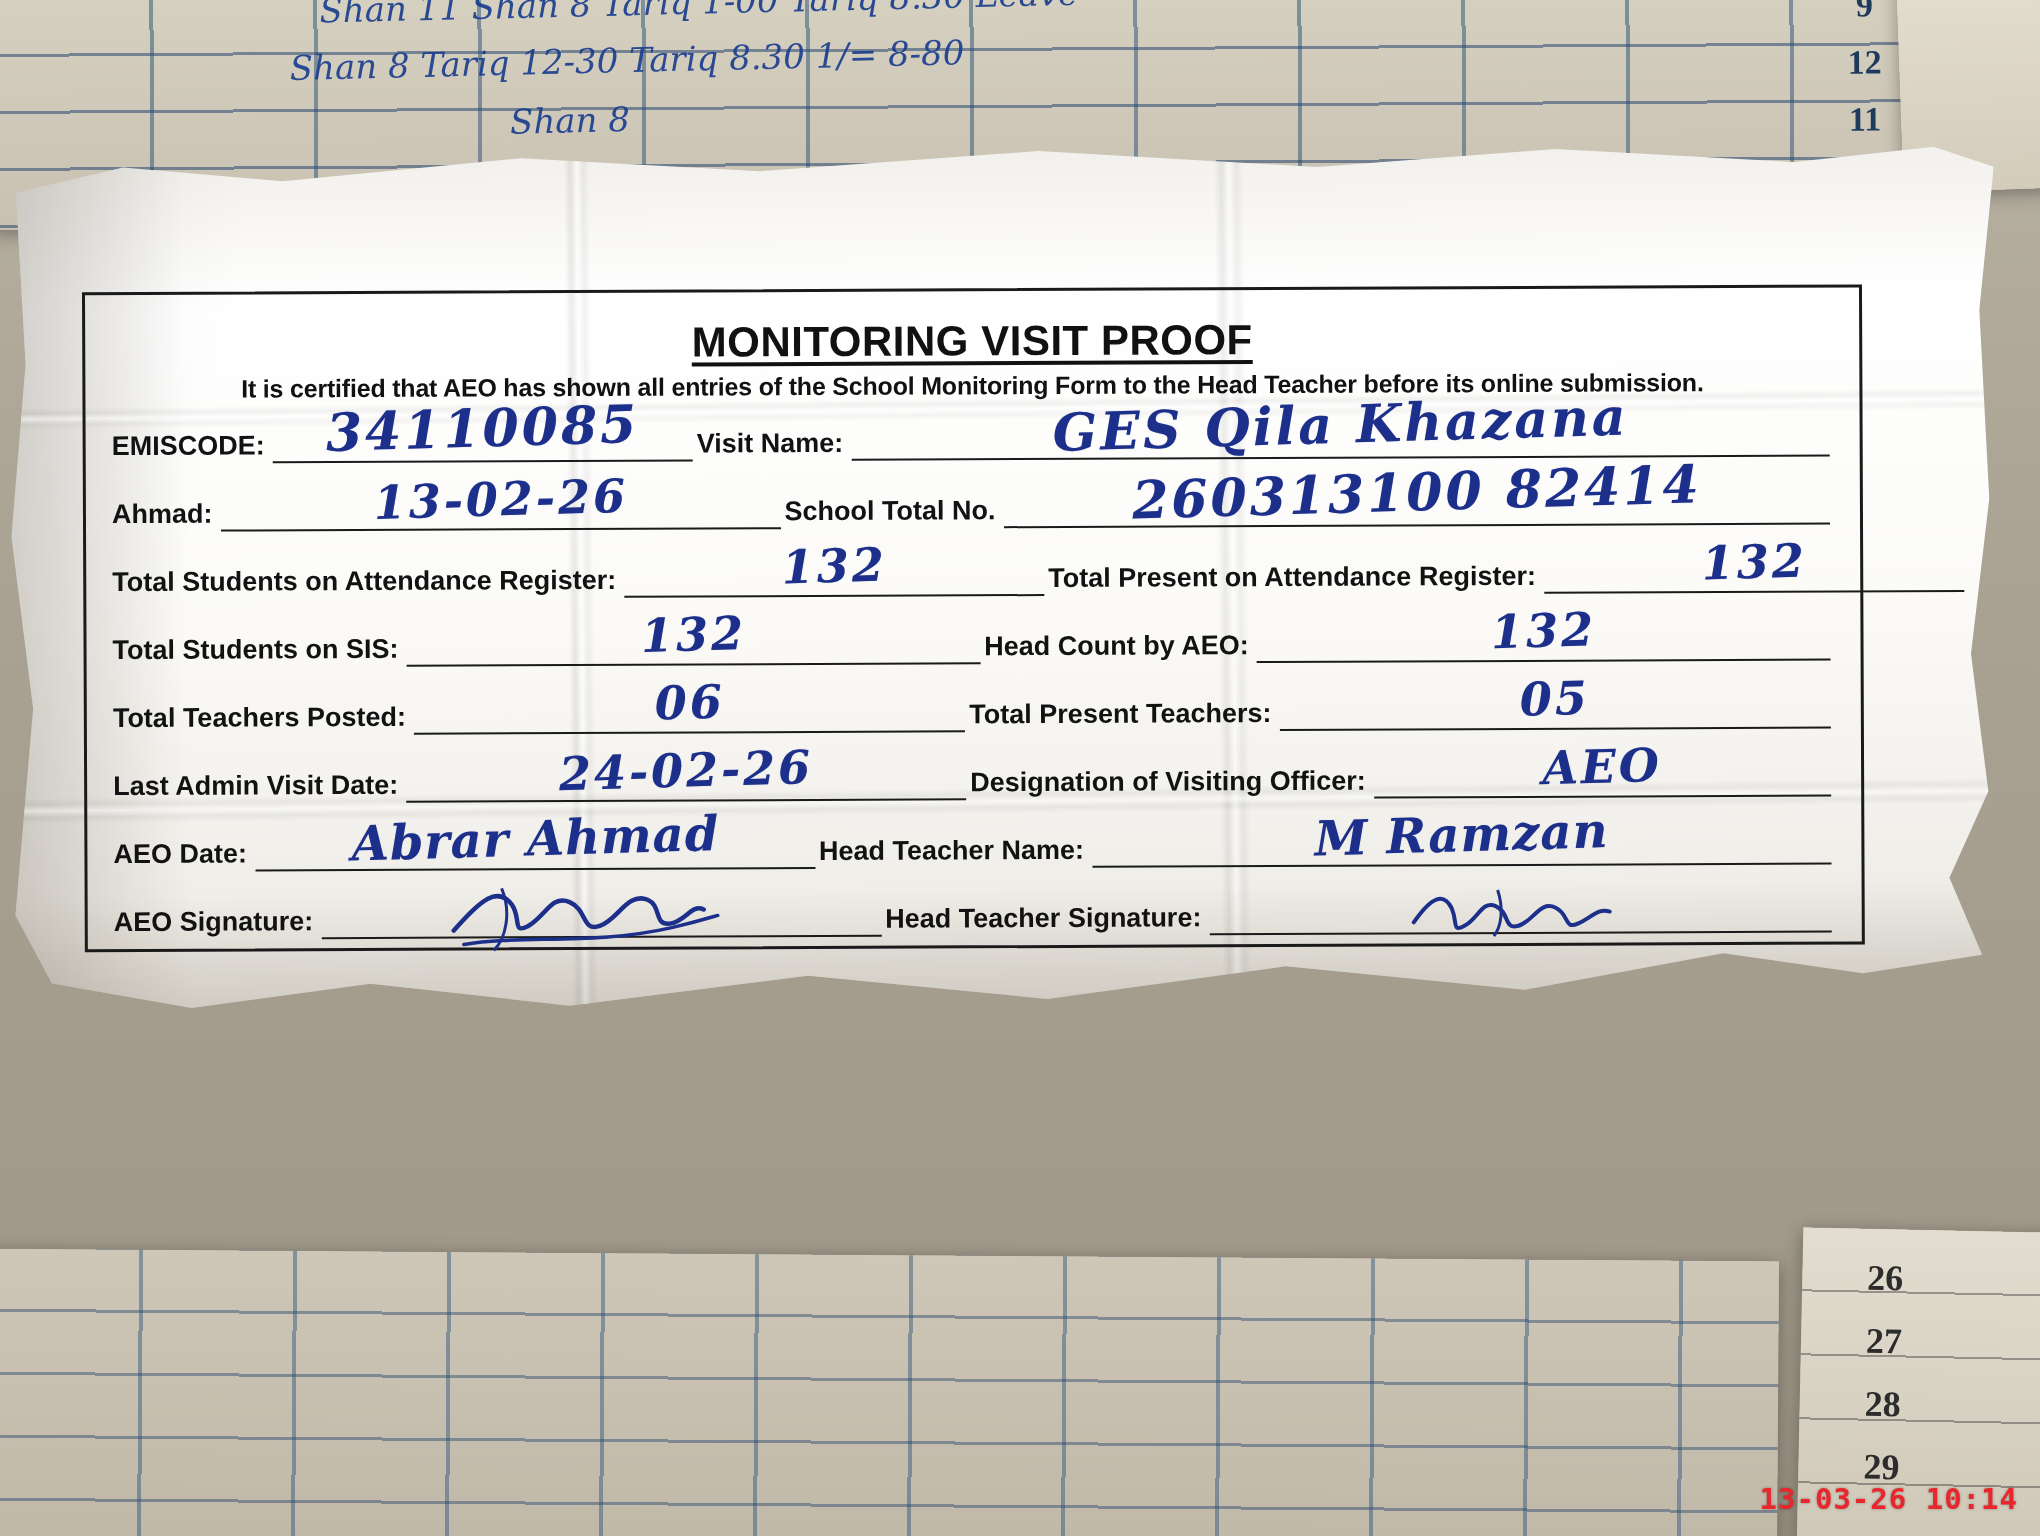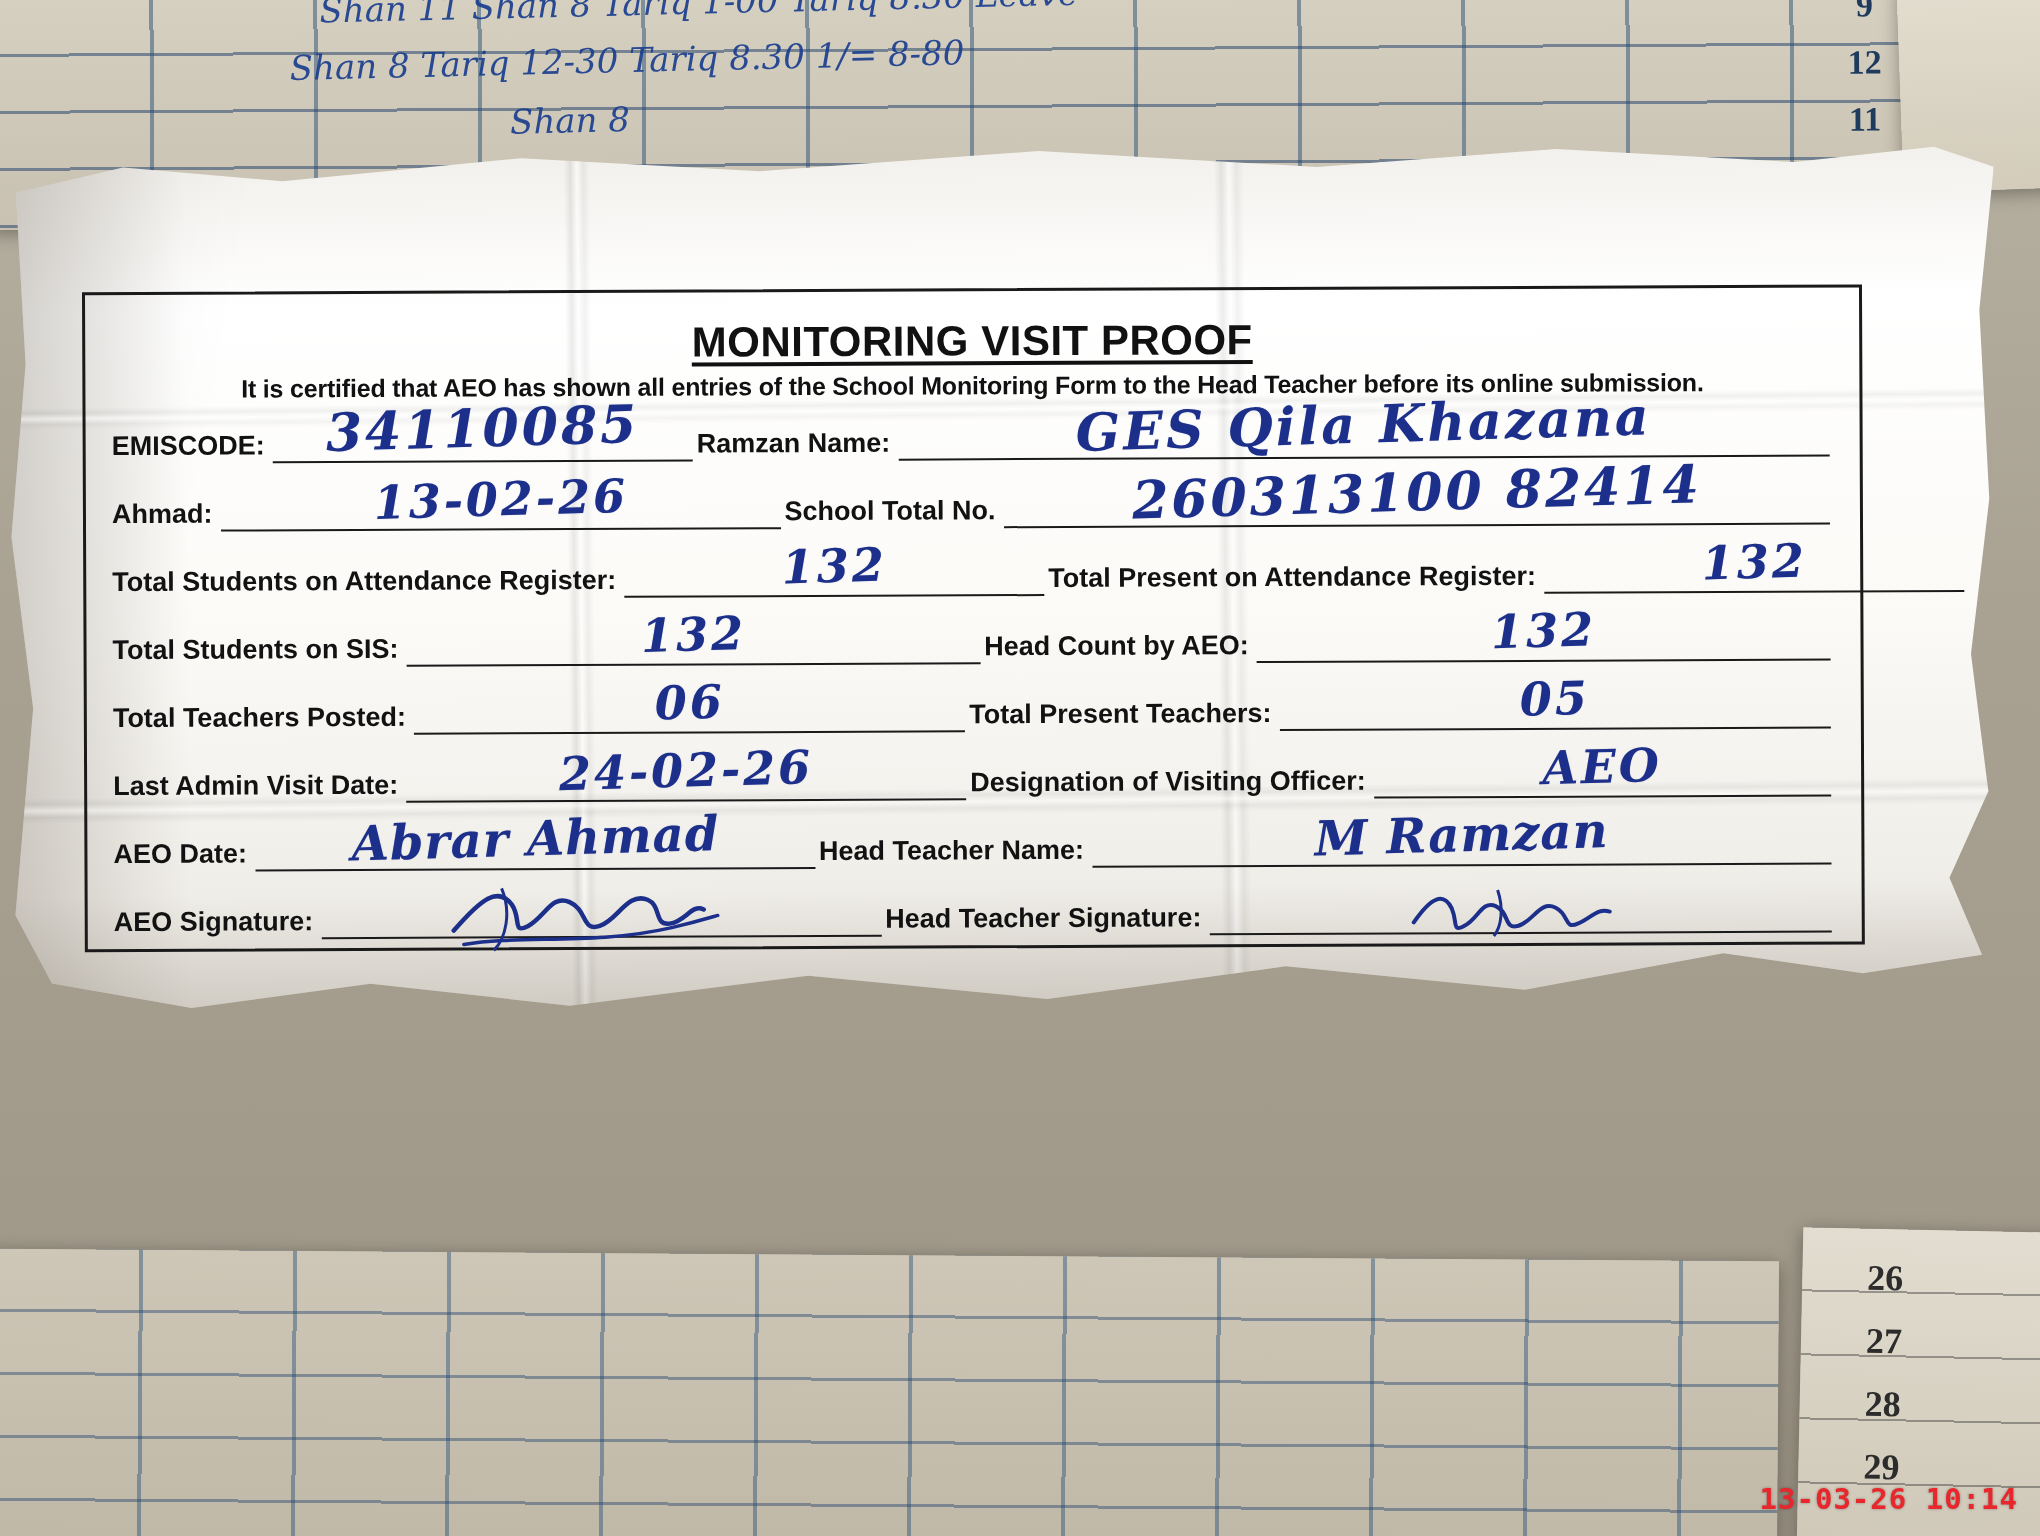--- a/index.html
+++ b/index.html
@@ -328,21 +328,21 @@
     <div id="form-box">
 
       <div class="form-title">MONITORING VISIT PROOF</div>
       <div class="form-subtitle">It is certified that AEO has shown all entries of the School Monitoring Form to the Head Teacher before its online submission.</div>
 
       <div class="row">
         <span class="lbl">EMISCODE:</span>
         <span class="fill w-md">
           <span class="hw big">34110085</span>
         </span>
-        <span class="lbl">Ramzan Name:</span>
+        <span class="lbl">Visit Name:</span>
         <span class="fill">
           <span class="hw big">GES  Qila  Khazana</span>
         </span>
       </div>
 
       <div class="row">
         <span class="lbl">Ahmad:</span>
         <span class="fill w-lg">
           <span class="hw">13-02-26</span>
         </span>

